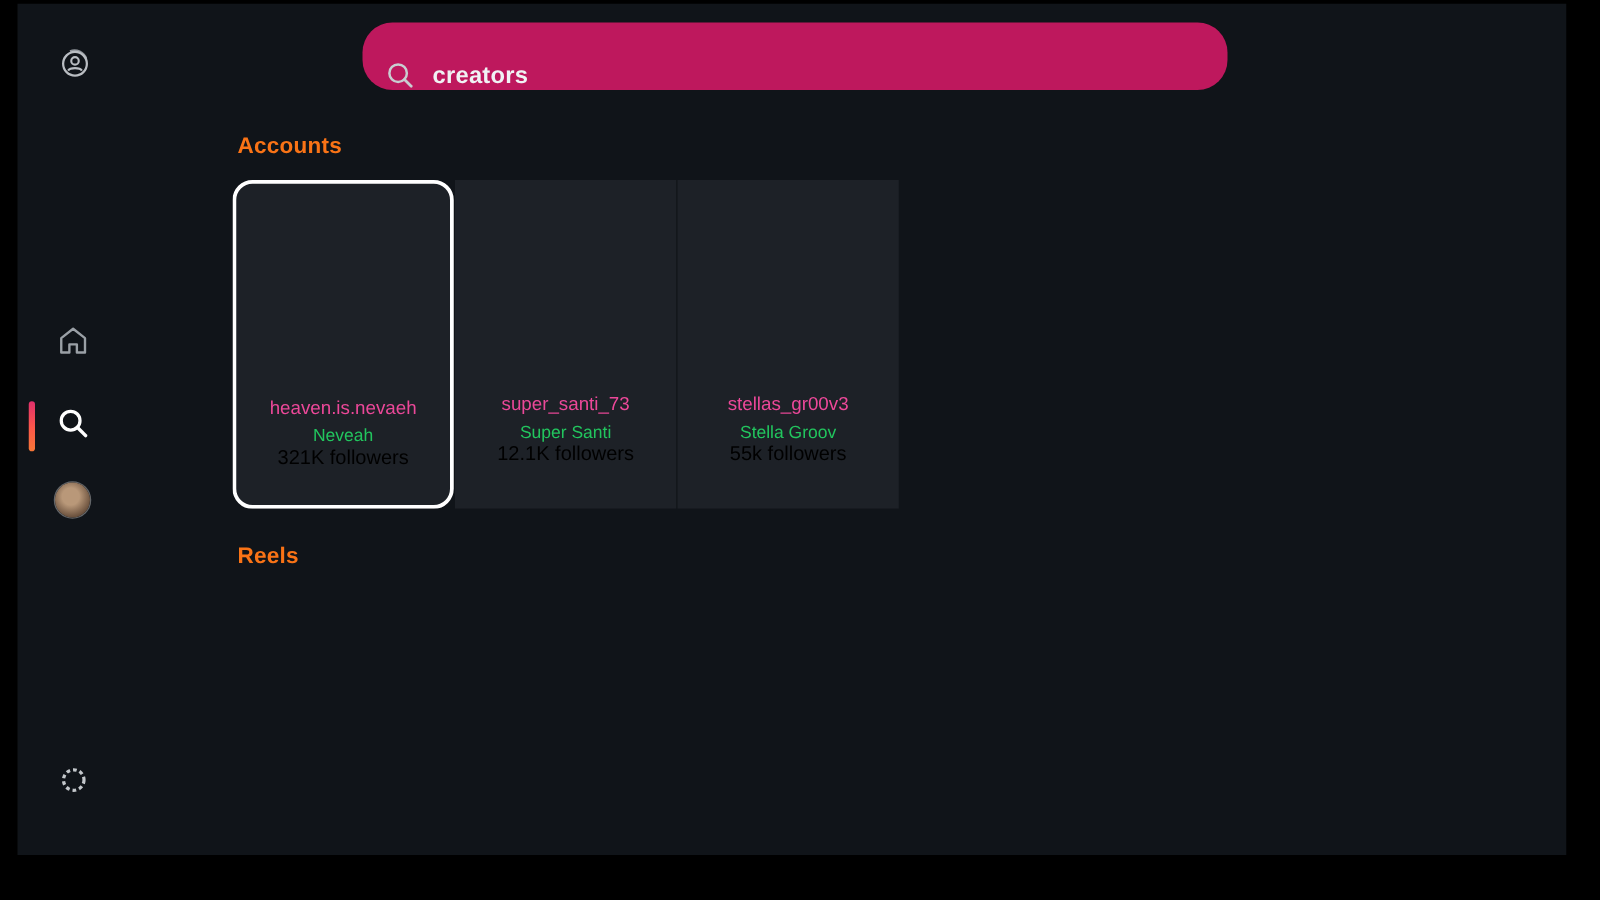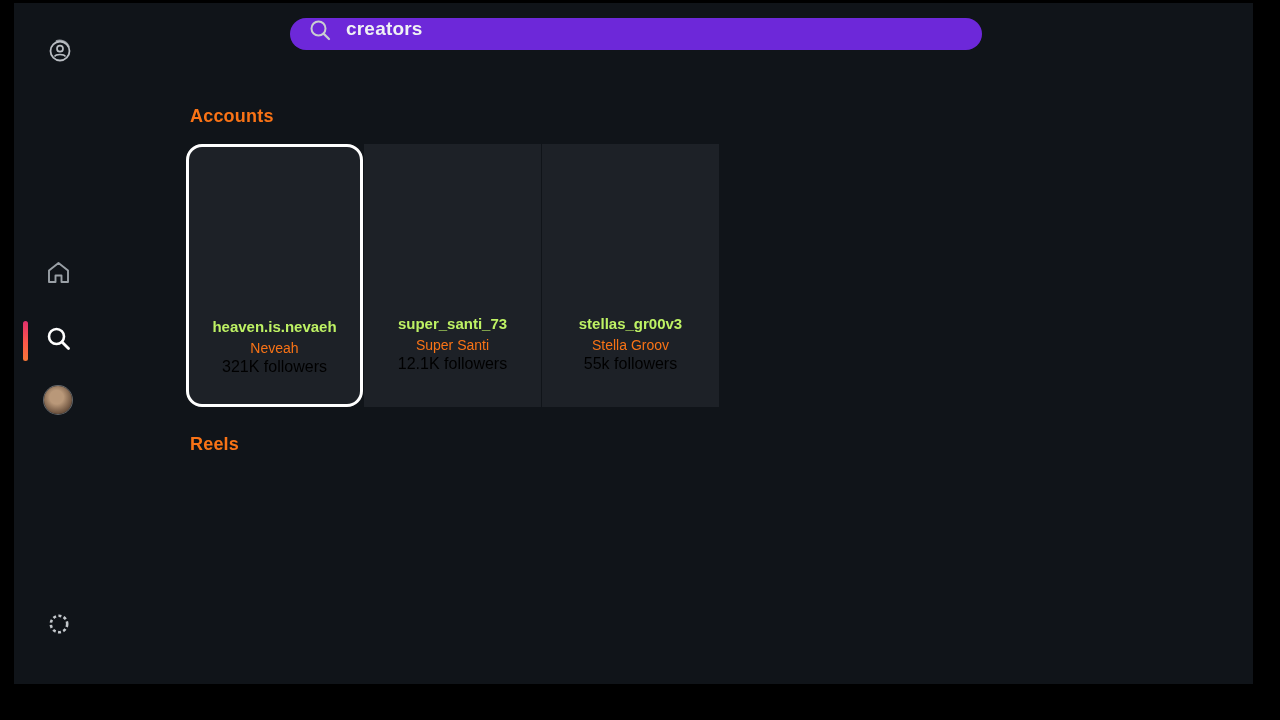--- a/index.html
+++ b/index.html
@@ -11,43 +11,43 @@
   
   .side-icon { position:absolute; display:flex; align-items:center; justify-content:center; }
   .side-icon svg { display:block; }
   .accent-bar { position:absolute; left:9px; top:318px; width:5px; height:40px; border-radius:3px;
                 background:linear-gradient(180deg,#e1306c 0%,#fd5949 55%,#f77737 100%); }
   .side-avatar { position:absolute; left:30px; top:383px; width:28px; height:28px; border-radius:50%;
                  background:radial-gradient(circle at 45% 40%, #b99879 0 30%, #6e5440 70%, #3c2e22);
                  box-shadow:0 0 0 1px rgba(255,255,255,.35); }
 
   
-  .searchbar { position:absolute; left:276px; top:15px; width:692px; height:32px;
-               background:#6d28d9; border-radius:24px; display:flex; align-items:flex-start;
+  .searchbar { position:absolute; left:276px; top:15px; width:692px; height:54px;
+               background:#be185d; border-radius:24px; display:flex; align-items:flex-end;
                padding:0 18px; }
   .searchbar svg { flex:0 0 auto; }
   .searchbar input { background:transparent; border:none; outline:none; color:#f0f2f4;
                      font-size:19px; font-weight:700; margin-left:14px; width:90%;
                      font-family:"Liberation Sans", sans-serif; letter-spacing:.2px; }
 
   
   .section-heading { position:absolute; left:176px; color:#f97316; font-size:18px; font-weight:700;
                      letter-spacing:.2px; }
   #accounts-heading { top:103px; }
   #reels-heading { top:431px; }
 
   
   .accounts-row { position:absolute; left:172px; top:141px; width:1067px; height:263px;
                   display:flex; gap:1px; overflow:hidden; }
   .account-tile { width:177px; flex:0 0 177px; height:263px; background:#1d2127;
                   display:flex; flex-direction:column; align-items:center; cursor:pointer; }
   .account-tile.selected { border:3.5px solid #ffffff; border-radius:16px; }
   .acct-avatar { width:116px; height:116px; border-radius:50%; margin-top:33px; flex:0 0 auto; }
-  .acct-user { margin-top:22px; color:#bef264; font-size:15px; font-weight:700; }
-  .acct-name { margin-top:5px; color:#f97316; font-size:14px; }
+  .acct-user { margin-top:22px; color:#ec4899; font-size:15px; font-weight:400; }
+  .acct-name { margin-top:5px; color:#22c55e; font-size:14px; }
   .acct-followers { margin-top:2px; color:#9succ a{};
   .acct-followers { margin-top:2px; color:#989ca2; font-size:13.5px; }
 
   
   .av-0 { background:radial-gradient(circle at 50% 42%, #2c241e 0 16%, #6d4f39 34%, #c1936a 58%, #b08963 78%, #d3ab82 100%); }
   .av-1 { background:radial-gradient(circle at 58% 16%, #f7edc2 0 7%, rgba(0,0,0,0) 8%),
                      radial-gradient(circle at 78% 14%, #f3e4ae 0 6%, rgba(0,0,0,0) 7%),
                      linear-gradient(100deg, #8a7a45 25%, #c9b96e 55%, #9a8a4e 85%); }
   .av-2 { background:radial-gradient(circle at 52% 62%, #cdc5ba 0 18%, #93a2ae 45%, #5c7485 74%, #415869 100%); }
   .av-3 { background:linear-gradient(160deg, #94a388 18%, #ccd1c5 44%, #8e99a5 62%, #56749f 78%, #3d5984 100%); }

